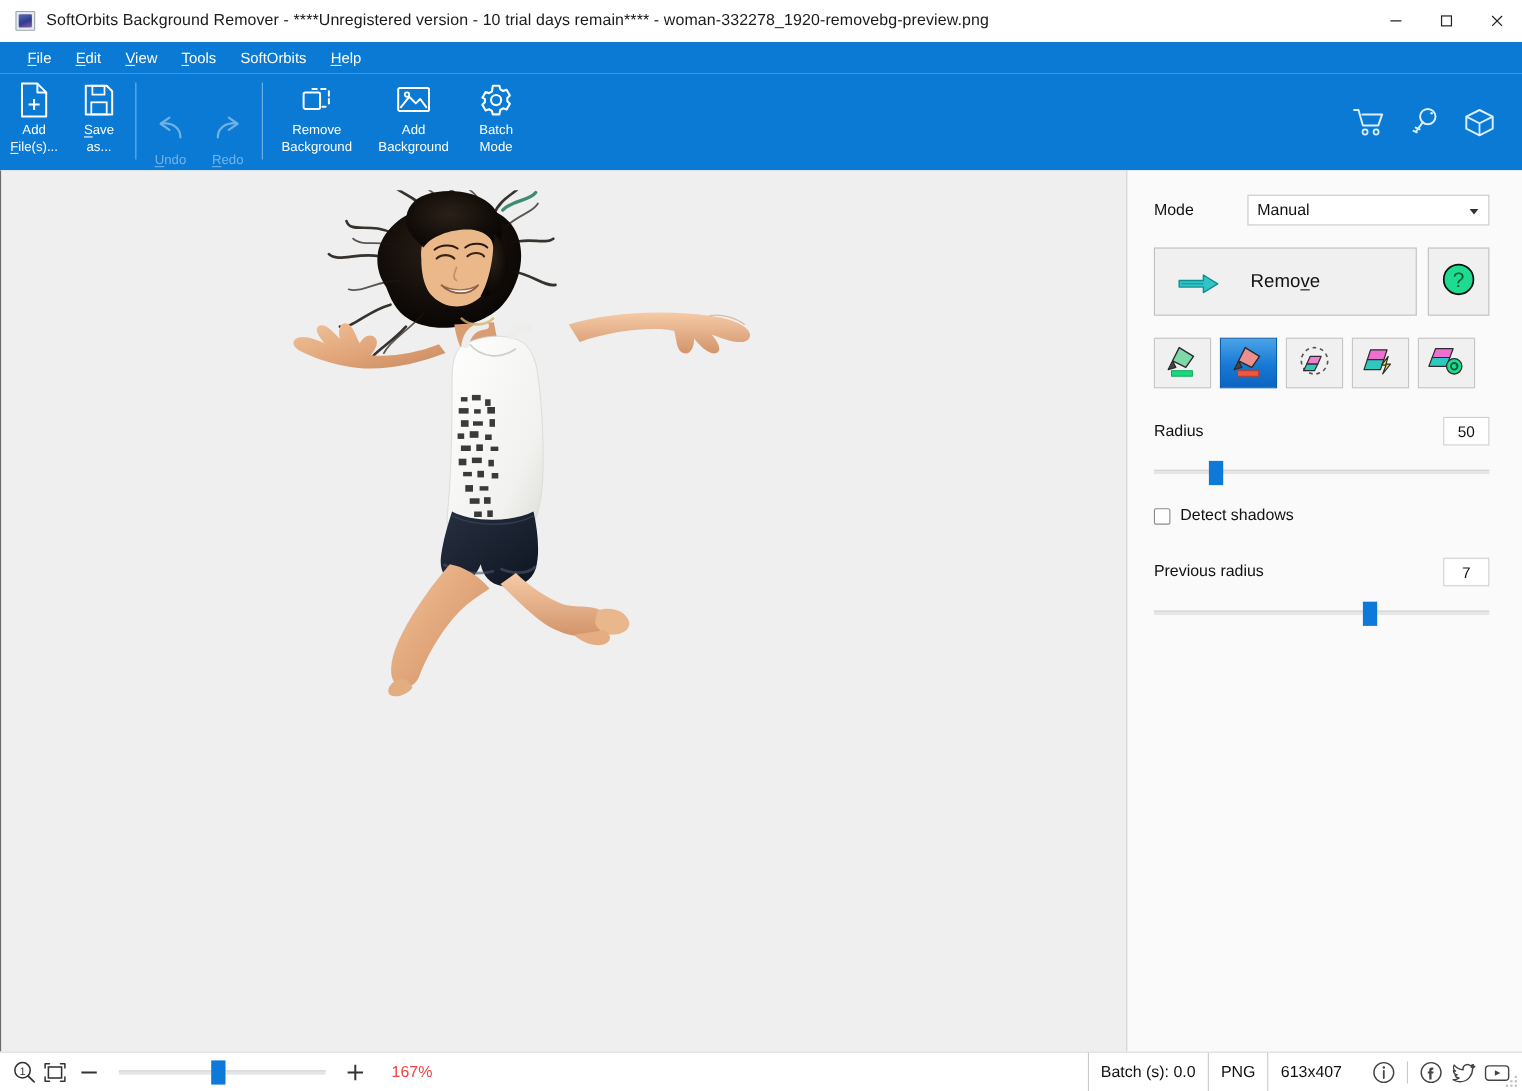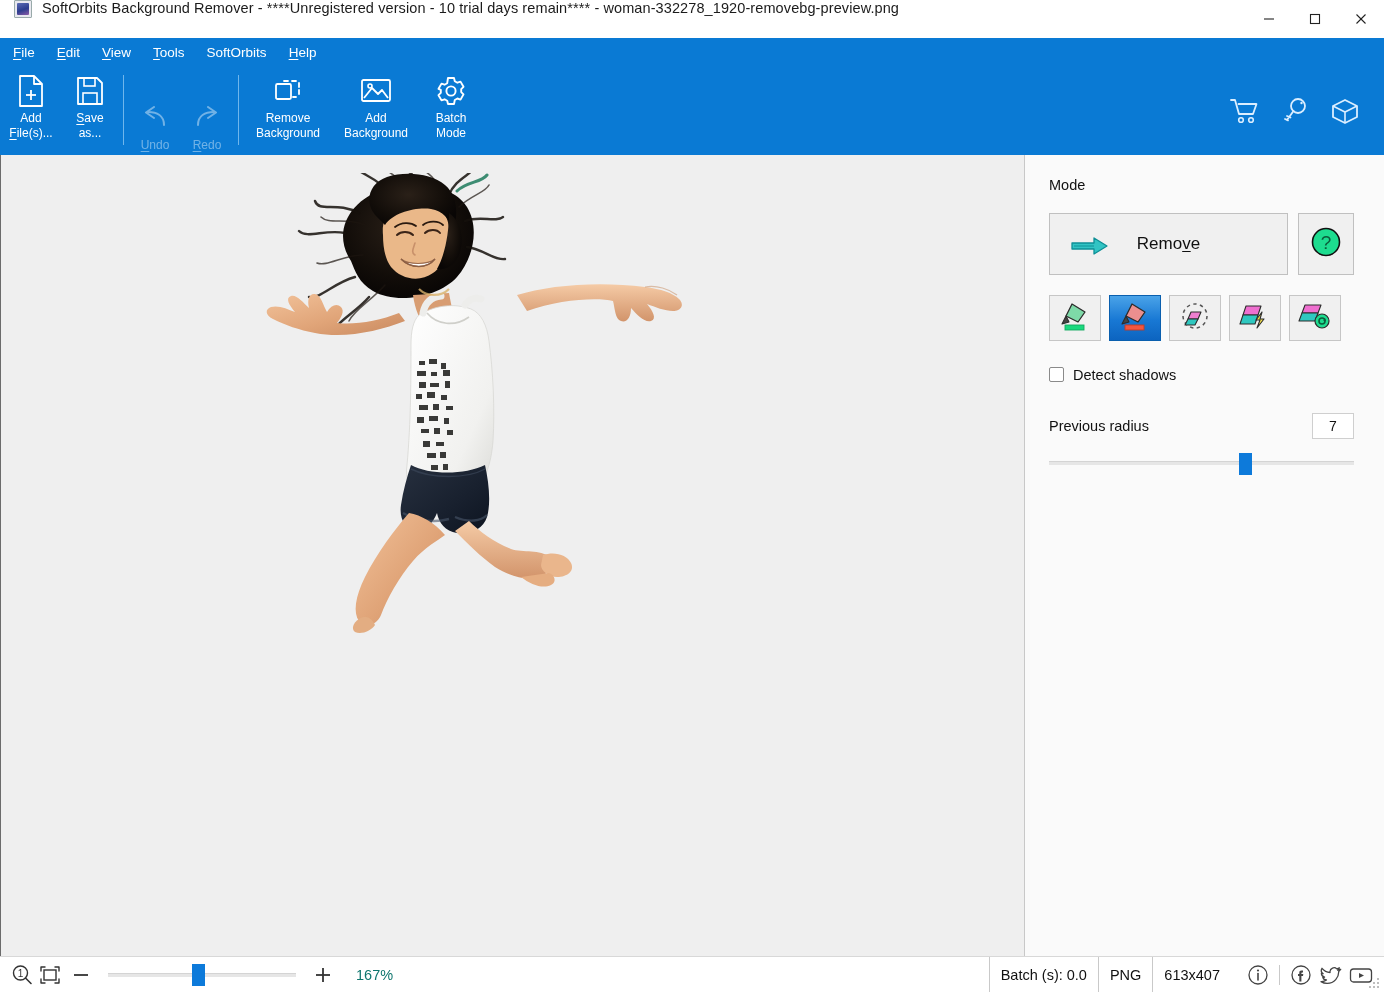--- a/index.html
+++ b/index.html
@@ -11,21 +11,21 @@
   #app {
     width:1384px; height:992px; position:relative;
     display:flex; flex-direction:column;
     background:#fff;
   }
 
   
   .titlebar {
     height:38px; flex:0 0 38px;
     background:#ffffff;
-    display:flex; 
+    display:flex; align-items:center;
     position:relative;
     border-bottom:0;
   }
   .tb-icon {
     width:18px; height:18px; margin-left:14px; margin-right:10px;
     flex:0 0 18px; position:relative;
   }
   .tb-icon .sq { position:absolute; inset:0; background:#e8e8ef; border:1px solid #9aa; border-radius:1px; }
   .tb-icon .fig { position:absolute; left:3px; top:3px; width:12px; height:12px;
      background:linear-gradient(160deg,#5b6bb5 0%,#2c3d8f 55%,#8c5ca8 100%); border-radius:1px;}
@@ -35,21 +35,21 @@
   }
   .tb-buttons { position:absolute; right:0; top:0; height:38px; display:flex; }
   .tb-btn {
     width:46px; height:38px; display:flex; align-items:center; justify-content:center;
     color:#222; font-size:15px; cursor:default;
   }
 
   
   .menubar {
     height:29px; flex:0 0 29px; background:#0a7ad4;
-    display:flex; align-items:center; padding-left:2px;
+    display:flex; align-items:center; padding-left:14px;
   }
   .menu-item {
     color:#ffffff; font-size:13.5px; padding:3px 11px; cursor:default; white-space:nowrap;
   }
   .menu-item u { text-decoration:underline; text-underline-offset:2px; }
 
   
   .ribbon {
     height:88px; flex:0 0 88px; background:#0a7ad4;
     display:flex; align-items:stretch; position:relative;
@@ -140,38 +140,38 @@
     position:absolute; top:0px; width:13px; height:22px; background:#0d7ada; cursor:pointer;
   }
 
   .btn-clear {
     height:48px; border:1px solid #bdbdbd; background:#f0f0f0;
     display:flex; align-items:center; justify-content:center;
     font-size:17px; color:#111; margin-bottom:26px; cursor:default;
   }
   .btn-clear u { text-decoration:underline; text-underline-offset:2px; }
 
-  .check-row { display:flex; align-items:flex-start; gap:9px; margin-bottom:30px;margin-top:12px; }
+  .check-row { display:flex; align-items:flex-end; gap:9px; margin-bottom:30px;margin-top:12px; }
   .cbox { width:15px; height:15px; border:1px solid #8a8a8a; background:#fff; border-radius:2px; cursor:pointer; }
   .check-lbl { font-size:14.5px; color:#111; }
 
   
   .statusbar {
     height:36px; flex:0 0 36px; background:#ffffff;
     display:flex; align-items:center; position:relative;
     border-top:1px solid #d8d8d8;
   }
   .sb-left { display:flex; align-items:center; gap:0px; padding-left:8px; }
   .sb-ico { width:28px; height:28px; display:flex; align-items:center; justify-content:center; cursor:default; }
   .zoom-minus, .zoom-plus { width:34px; height:28px; display:flex; align-items:center; justify-content:center;
       font-size:20px; color:#333; cursor:default; }
   .ztrack { position:relative; width:200px; height:28px; margin:0 4px; }
   .ztrack .zrail { position:absolute; left:6px; right:6px; top:12px; height:4px; background:#e6e6e6; border-top:1px solid #d4d4d4;}
   .ztrack .zthumb { position:absolute; top:3px; width:13px; height:22px; background:#0d7ada; cursor:pointer; }
-  .zoom-pct { font-size:14.5px; color:#0f766e; margin-left:16px; }
+  .zoom-pct { font-size:14.5px; color:#ef4444; margin-left:16px; }
 
   .sb-right { position:absolute; right:0; top:0; height:35px; display:flex; align-items:center; }
   .sb-cell {
     height:35px; display:flex; align-items:center; padding:0 11px;
     border-left:1px solid #c9c9c9; font-size:14.5px; color:#111; white-space:nowrap;
   }
   .sb-social { display:flex; align-items:center; gap:4px; padding:0 10px 0 14px; }
   .sb-social .s { width:26px; height:26px; display:flex; align-items:center; justify-content:center; cursor:default; }
   .sb-divider { width:1px; height:20px; background:#c9c9c9; margin:0 4px; }
   .grip { position:absolute; right:3px; bottom:2px; width:13px; height:13px; opacity:.55;}
@@ -450,20 +450,24 @@
           <path d="M160 116 C168 124 182 124 190 116" stroke="#d8b26a" stroke-width="2.2" fill="none" opacity=".8"></path>
         </svg>
       </div>
     </div>
 
     <div class="panel">
       <div class="panel-inner">
 
         <div class="row mode-row">
           <div class="mode-label">Mode</div>
+          <div class="combo">
+            <span>Manual</span>
+            <span class="caret"></span>
+          </div>
         </div>
 
         <div class="remove-row">
           <div class="btn-remove">
             <span class="arr">
               <svg width="40" height="20" viewBox="0 0 40 20">
                 <path d="M2 7 h22 v-5 l13 8 -13 8 v-5 h-22 z" fill="#32c4c4" stroke="#0e8f96" stroke-width="1.3" stroke-linejoin="round"></path>
                 <line x1="4" y1="10" x2="24" y2="10" stroke="#0e8f96" stroke-width="0.9"></line>
               </svg>
             </span>
@@ -522,20 +526,30 @@
                 <path d="M7 5 h16 l-3 8 h-16 z" fill="#ef6fd0" stroke="#2c2c2c" stroke-width="1.1" stroke-linejoin="round"></path>
                 <path d="M4 13 h16 l-3 8 h-16 z" fill="#2fc8c0" stroke="#2c2c2c" stroke-width="1.1" stroke-linejoin="round"></path>
                 <circle cx="24" cy="21" r="7" fill="#1ddc8f" stroke="#2c2c2c" stroke-width="1.2"></circle>
                 <path d="M21 21 a3 3 0 0 1 6 0 a3 3 0 0 1 -6 0" fill="none" stroke="#0b5c3b" stroke-width="1.6"></path>
                 <path d="M27 18 l1 3 -3 -0.5 z" fill="#0b5c3b"></path>
               </svg>
             </span>
           </div>
         </div>
 
+        <div class="slider-block">
+          <div class="slider-head">
+            <div class="slider-label">Radius</div>
+            <div class="spin">50</div>
+          </div>
+          <div class="track">
+            <div class="rail"></div>
+            <div class="thumb" id="radius-thumb" style="left: 49.64px;"></div>
+          </div>
+        </div>
 
 
         <div class="check-row">
           <div class="cbox"></div>
           <div class="check-lbl">Detect shadows</div>
         </div>
 
         <div class="slider-block">
           <div class="slider-head">
             <div class="slider-label">Previous radius</div>

